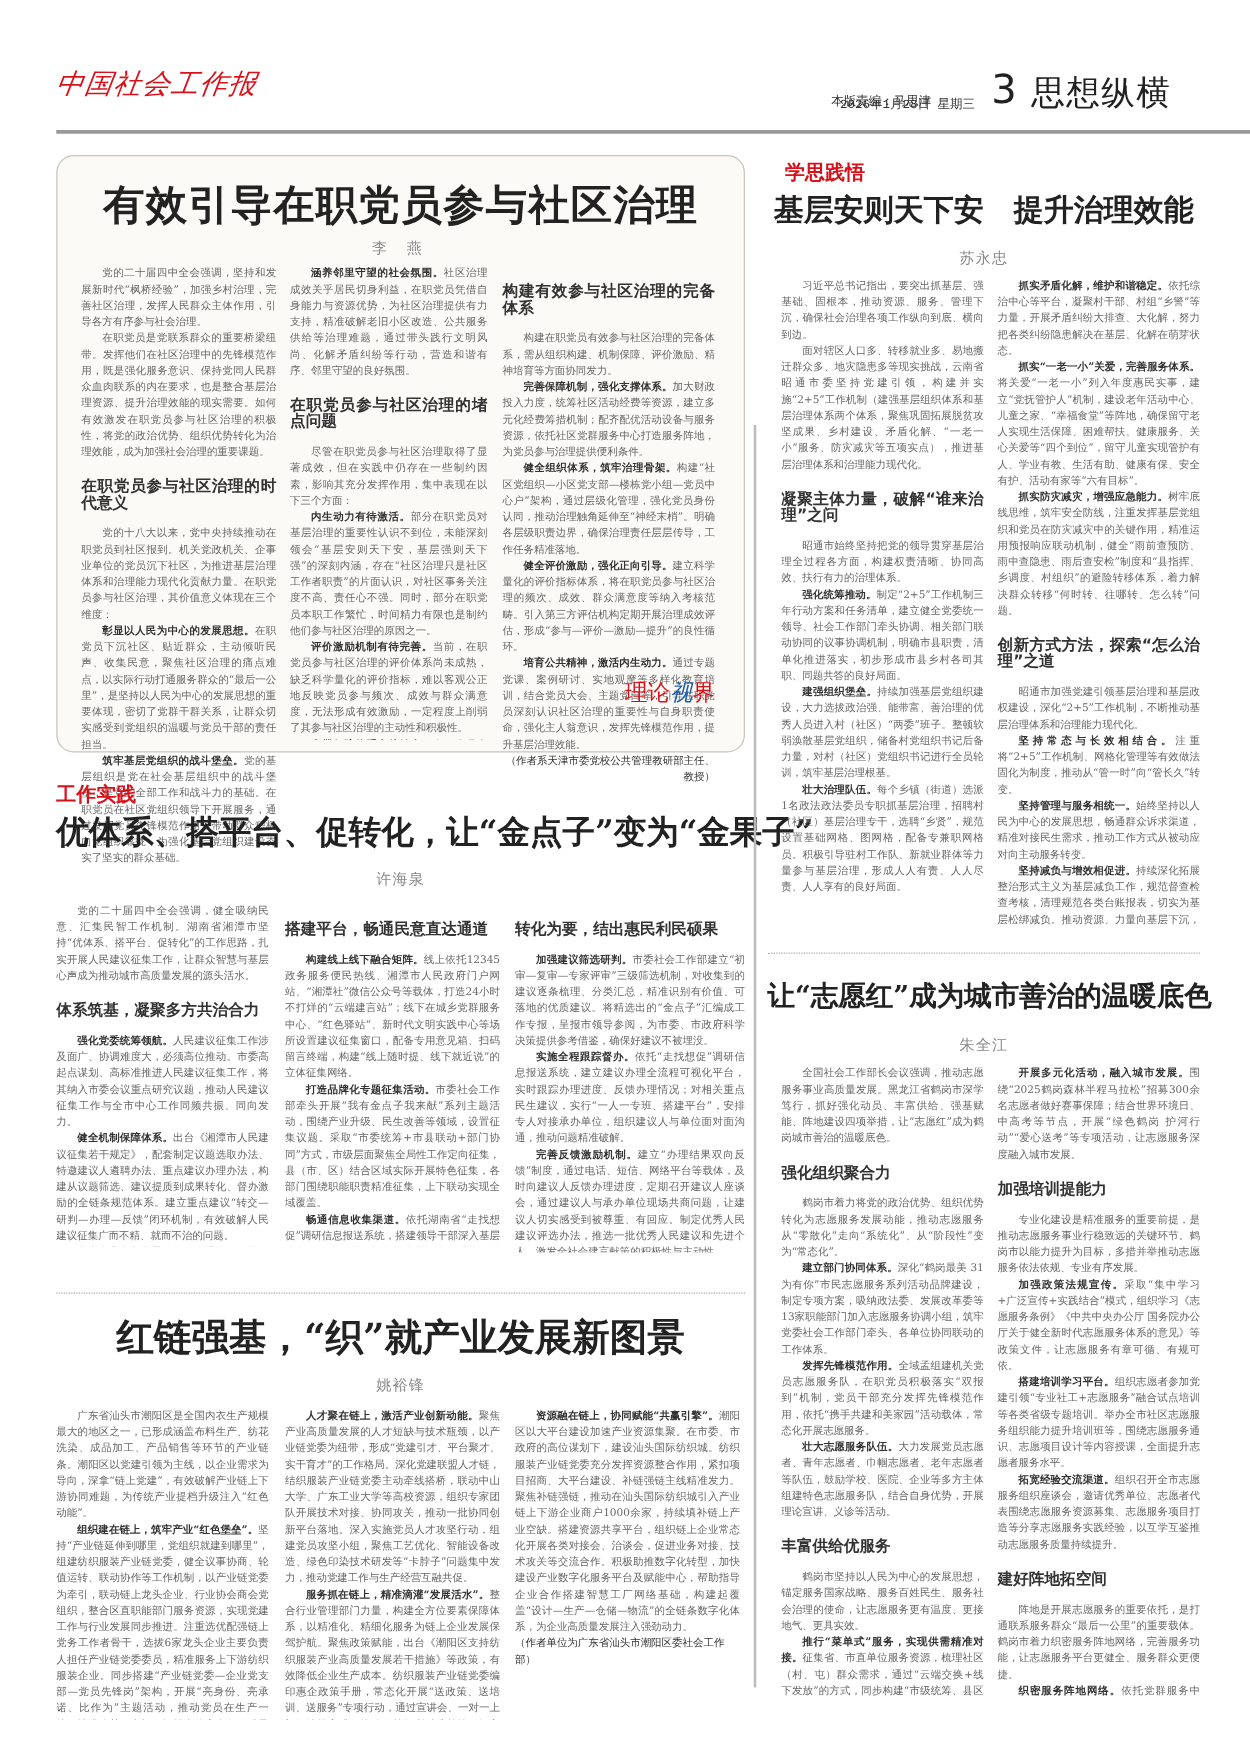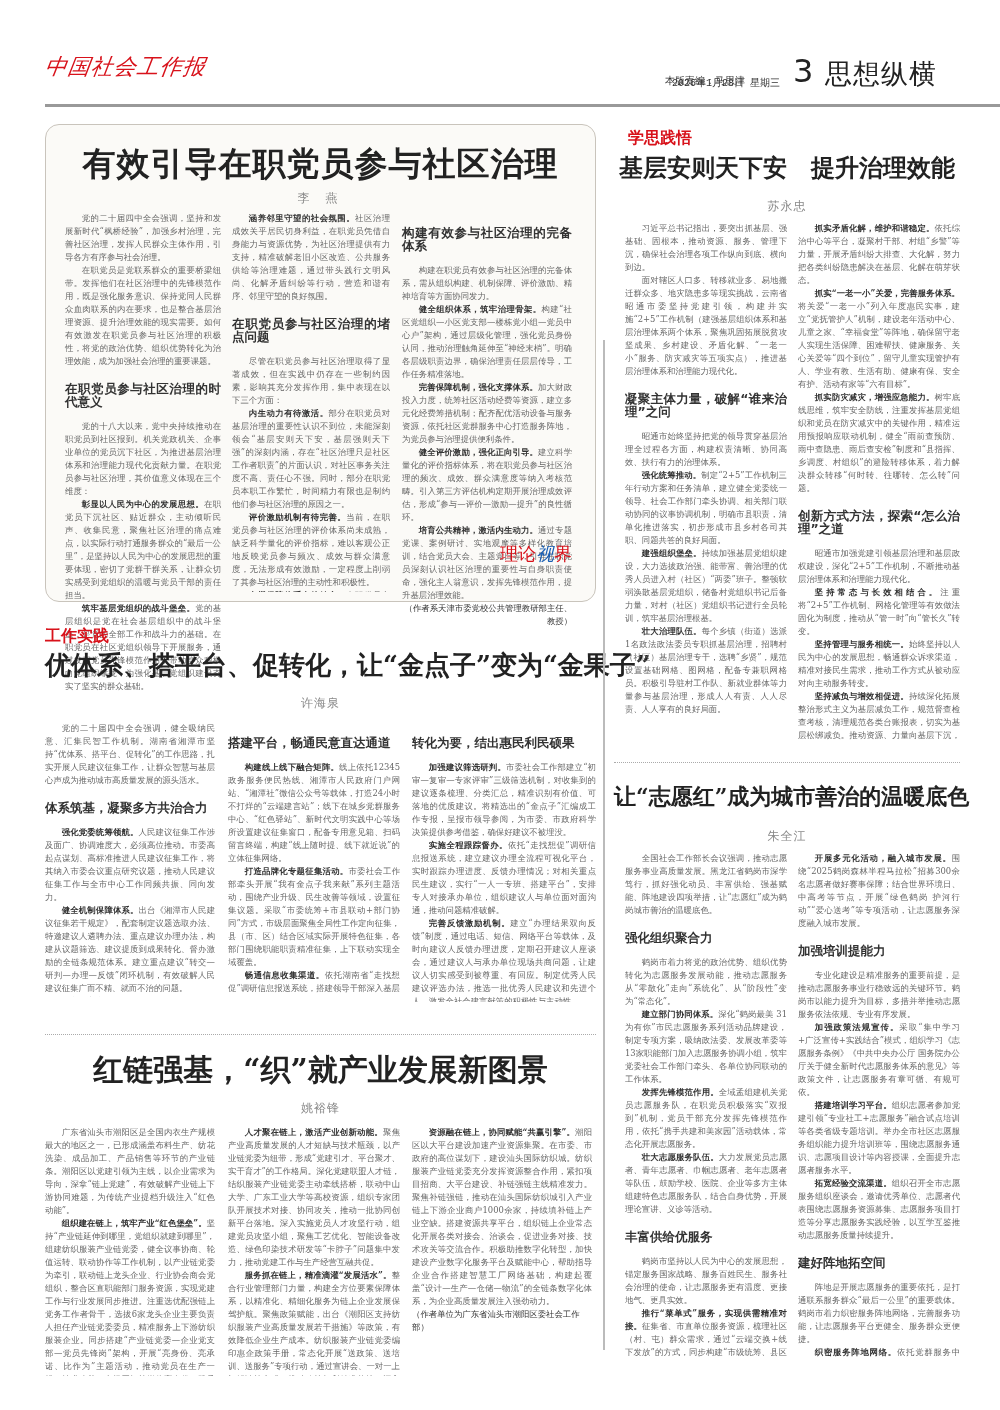--- a/index.html
+++ b/index.html
@@ -50,22 +50,22 @@
   <p><b>涵养邻里守望的社会氛围。</b><span>社区治理成效关乎居民切身利益，在职党员凭借自身能力与资源优势，为社区治理提供有力支持，精准破解老旧小区改造、公共服务供给等治理难题，通过带头践行文明风尚、化解矛盾纠纷等行动，营造和谐有序、邻里守望的良好氛围。</span></p>
   <div class="sub">在职党员参与社区治理的堵点问题</div>
   <p>尽管在职党员参与社区治理取得了显著成效，但在实践中仍存在一些制约因素，影响其充分发挥作用，集中表现在以下三个方面：</p>
   <p><b>内生动力有待激活。</b><span>部分在职党员对基层治理的重要性认识不到位，未能深刻领会“基层安则天下安，基层强则天下强”的深刻内涵，存在“社区治理只是社区工作者职责”的片面认识，对社区事务关注度不高、责任心不强。同时，部分在职党员本职工作繁忙，时间精力有限也是制约他们参与社区治理的原因之一。</span></p>
   <p><b>评价激励机制有待完善。</b><span>当前，在职党员参与社区治理的评价体系尚未成熟，缺乏科学量化的评价指标，难以客观公正地反映党员参与频次、成效与群众满意度，无法形成有效激励，一定程度上削弱了其参与社区治理的主动性和积极性。</span></p>
   <p><b>支撑保障体系有待健全。</b><span>在职党员参与社区治理需要时间、经费、物资等多方面保障。但实践中，部分保障措施落地不实，具体表现为社区治理活动经费不足难以支撑常态化服务项目，活动设备与服务资源匮乏限制服务质效与覆盖面等。</span></p>
 </div>
 <div class="col" style="left:402px;top:212px;width:170px">
   <div class="sub">构建有效参与社区治理的完备体系</div>
   <p>构建在职党员有效参与社区治理的完备体系，需从组织构建、机制保障、评价激励、精神培育等方面协同发力。</p>
+  <p><b>完善保障机制，强化支撑体系。</b><span>加大财政投入力度，统筹社区活动经费等资源，建立多元化经费筹措机制；配齐配优活动设备与服务资源，依托社区党群服务中心打造服务阵地，为党员参与治理提供便利条件。</span></p>
   <p><b>健全组织体系，筑牢治理骨架。</b><span>构建“社区党组织—小区党支部—楼栋党小组—党员中心户”架构，通过层级化管理，强化党员身份认同，推动治理触角延伸至“神经末梢”。明确各层级职责边界，确保治理责任层层传导，工作任务精准落地。</span></p>
-  <p><b>完善保障机制，强化支撑体系。</b><span>加大财政投入力度，统筹社区活动经费等资源，建立多元化经费筹措机制；配齐配优活动设备与服务资源，依托社区党群服务中心打造服务阵地，为党员参与治理提供便利条件。</span></p>
   <p><b>健全评价激励，强化正向引导。</b><span>建立科学量化的评价指标体系，将在职党员参与社区治理的频次、成效、群众满意度等纳入考核范畴。引入第三方评估机构定期开展治理成效评估，形成“参与—评价—激励—提升”的良性循环。</span></p>
   <p><b>培育公共精神，激活内生动力。</b><span>通过专题党课、案例研讨、实地观摩等多样化教育培训，结合党员大会、主题党日等，引导在职党员深刻认识社区治理的重要性与自身职责使命，强化主人翁意识，发挥先锋模范作用，提升基层治理效能。</span></p>
   <div class="sig">（作者系天津市委党校公共管理教研部主任、教授）</div>
 </div>
 <div class="brand" style="left:500px;top:542px"><i style="font-style:normal">理论</i><span>视</span><i style="font-style:normal">界</i></div>
 
 <div class="kicker" style="left:45px;top:626px">工作实践</div>
 <div class="headline" style="position:absolute;left:45px;top:648px;width:551px;font-size:26px">优体系、搭平台、促转化，让“金点子”变为“金果子”</div>
 <div class="byline" style="position:absolute;left:45px;top:695px;width:551px;letter-spacing:1px">许海泉</div>
 

